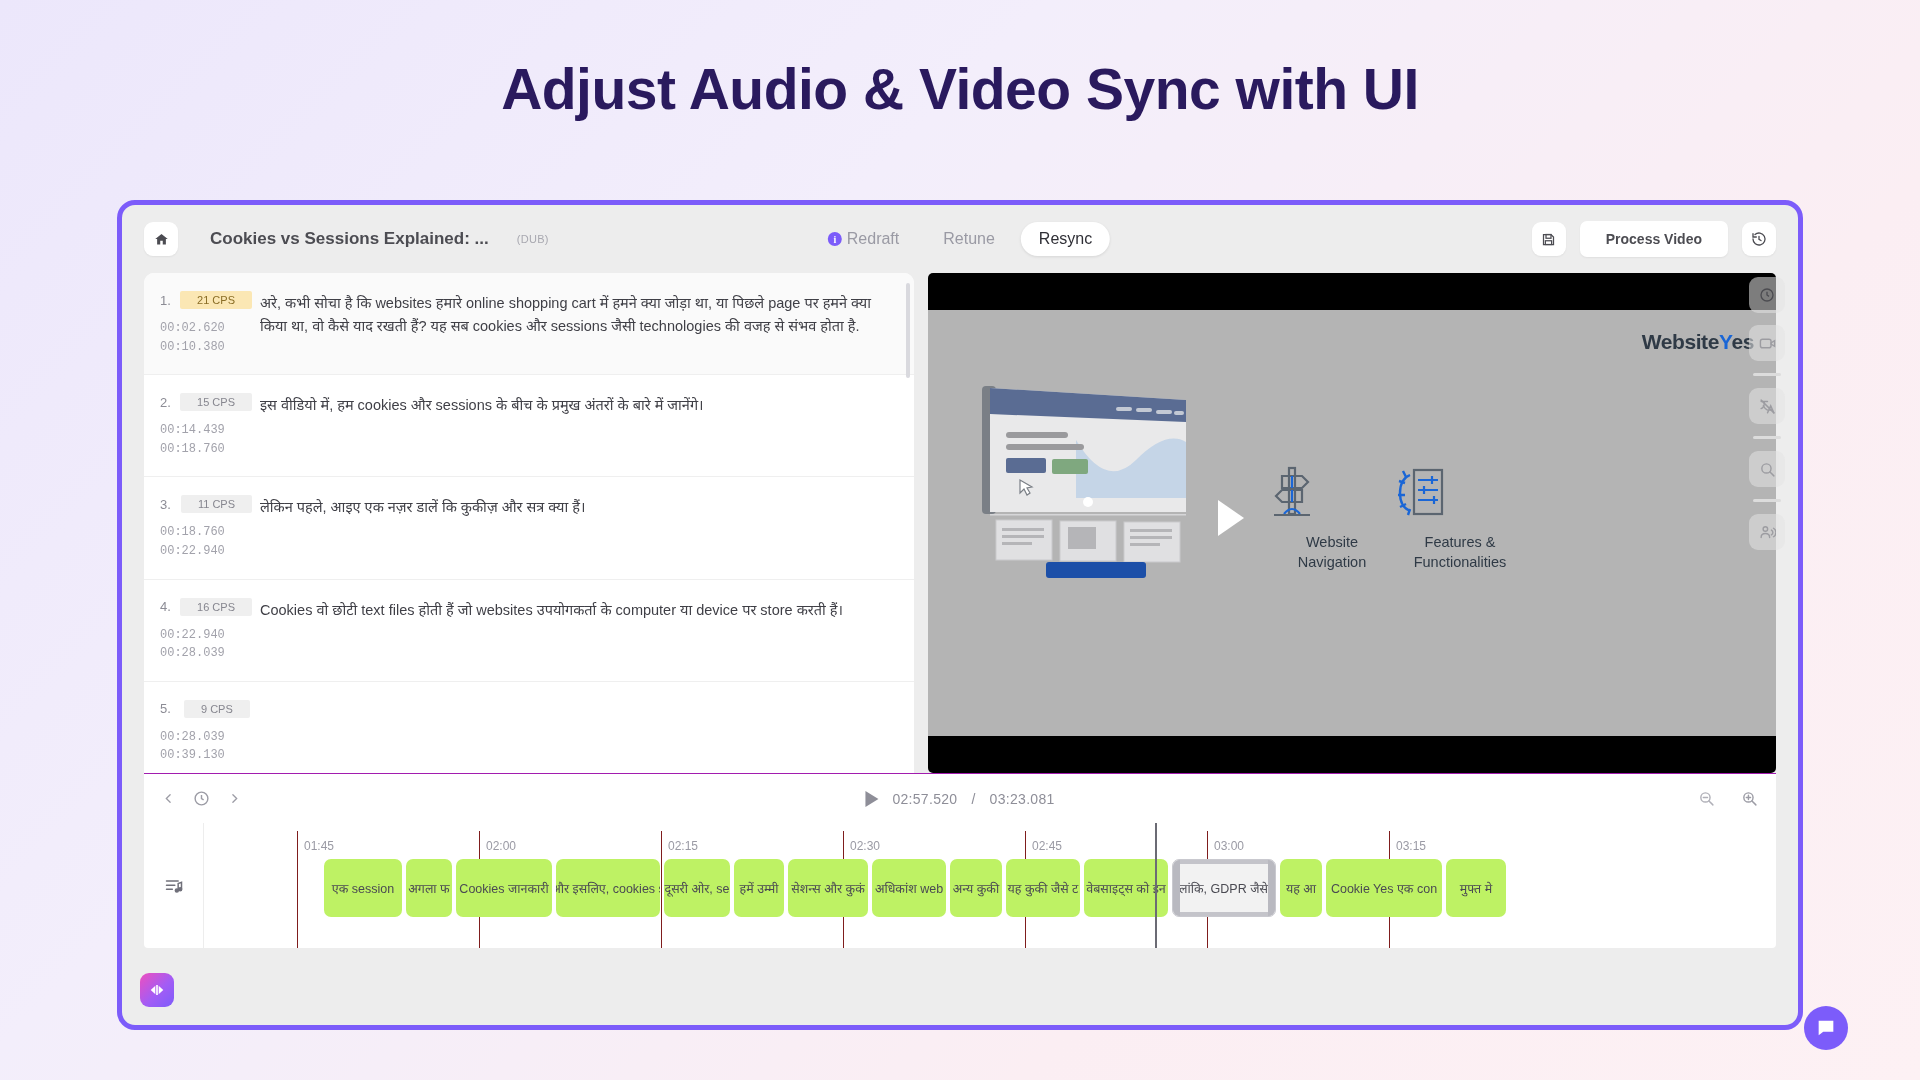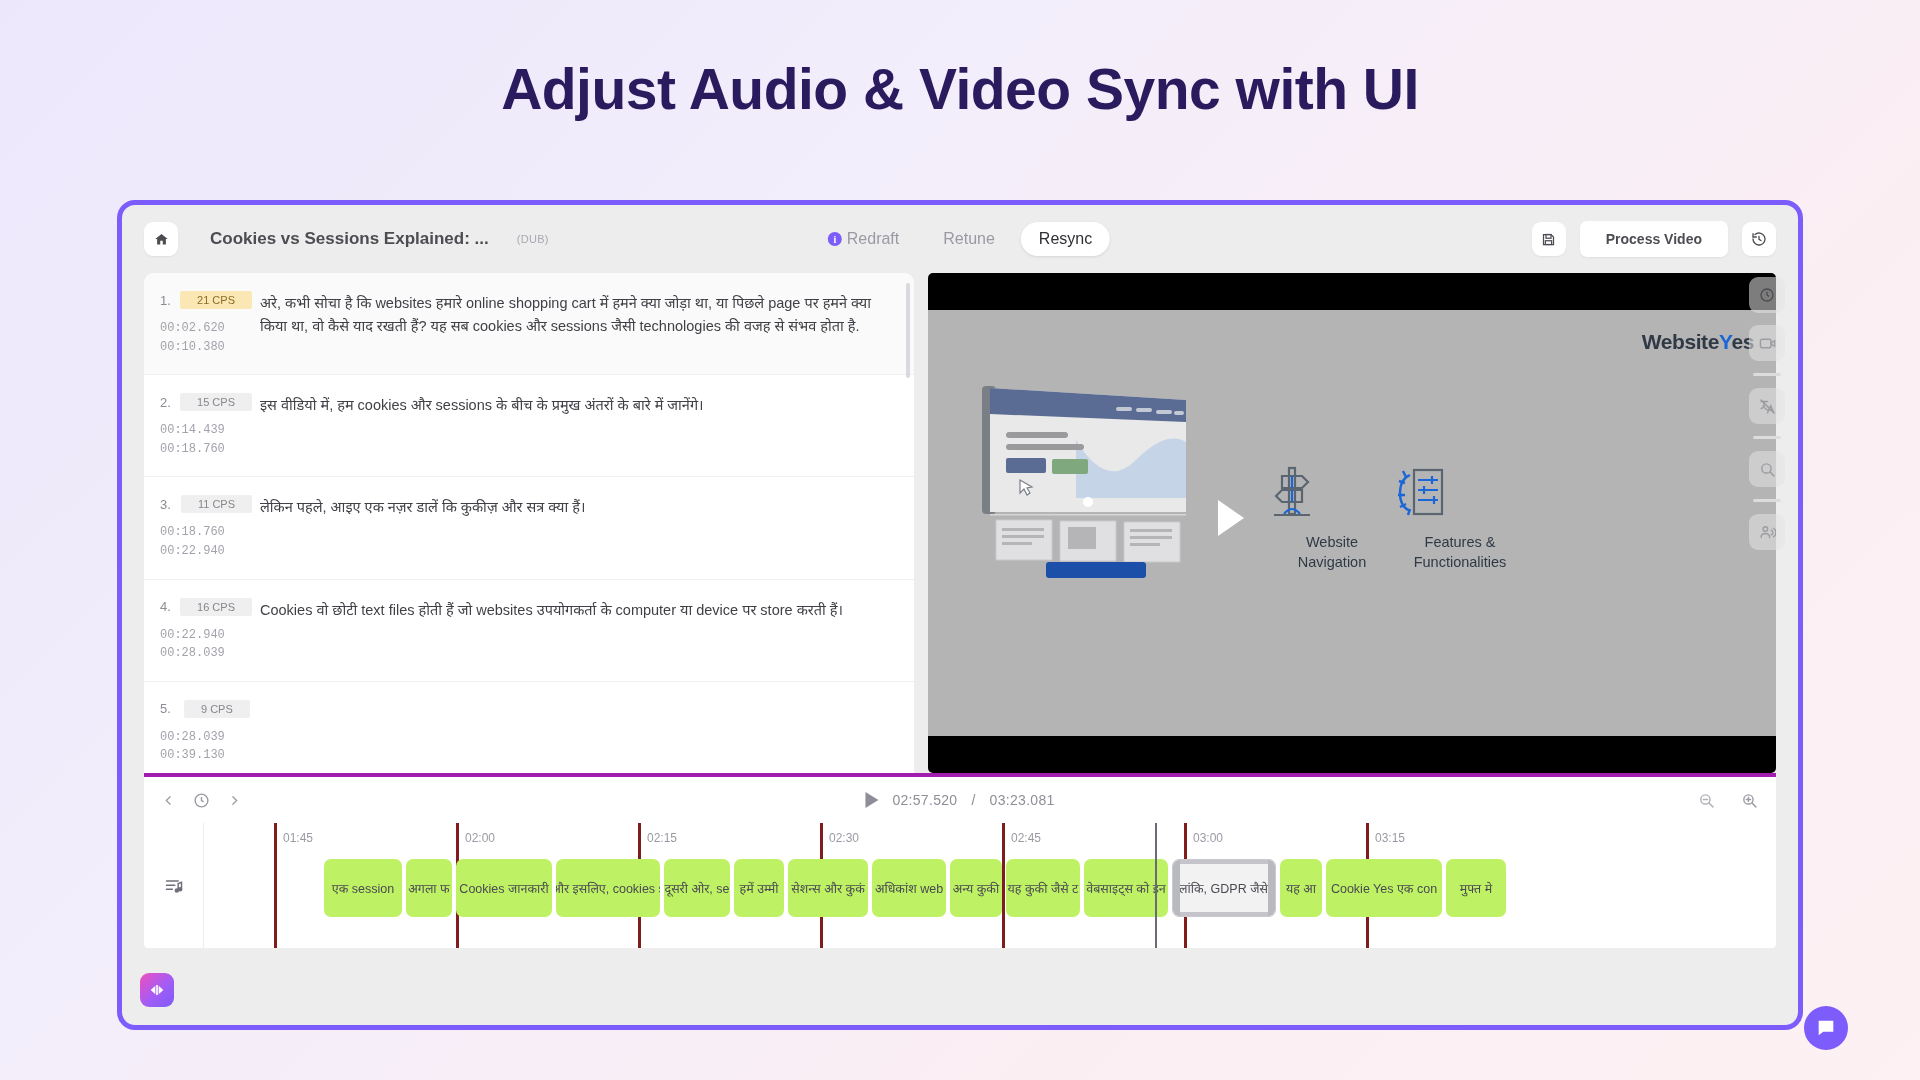--- a/index.html
+++ b/index.html
@@ -216,21 +216,21 @@
 
   
   .playbar {
     height: 50px;
     margin: 0 22px;
     background: #fff;
     display: flex;
     align-items: center;
     padding: 0 18px;
     position: relative;
-    border-top: 4px solid #a21caf;
+    border-top: 1px solid #a21caf;
   }
   .pb-left { display: flex; align-items: center; gap: 18px; color: #9c9ca5; }
   .pb-center {
     position: absolute; left: 50%; transform: translateX(-50%);
     display: flex; align-items: center; gap: 14px;
   }
   .pb-time {
     font-size: 14px; color: #8e8e98;
     font-family: "Liberation Sans", sans-serif;
     letter-spacing: .3px;
@@ -255,22 +255,23 @@
   }
   .tl-gutter {
     width: 60px; flex: none;
     border-right: 1px solid #ededed;
     display: flex; align-items: center; justify-content: center;
     color: #70707a;
   }
   .tl-area { flex: 1; position: relative; overflow: hidden; }
   .tl-ruler { height: 32px; position: relative; }
   .tl-tick {
-    position: absolute; top: 0; height: 125px;
-    border-left: 3px solid #7f1d1d;
+    position: absolute; top: 8px; height: 125px;
+    border-left: 1px solid #7f1d1d;
+    margin-left: 23px;
   }
   .tl-tick span {
     position: absolute; left: 6px; top: 8px;
     font-size: 12px; color: #9a9aa4; white-space: nowrap;
   }
   .tl-clips { position: absolute; top: 36px; left: 0; right: 0; height: 58px; }
   .clip {
     position: absolute;
     height: 58px;
     background: #bef264;

